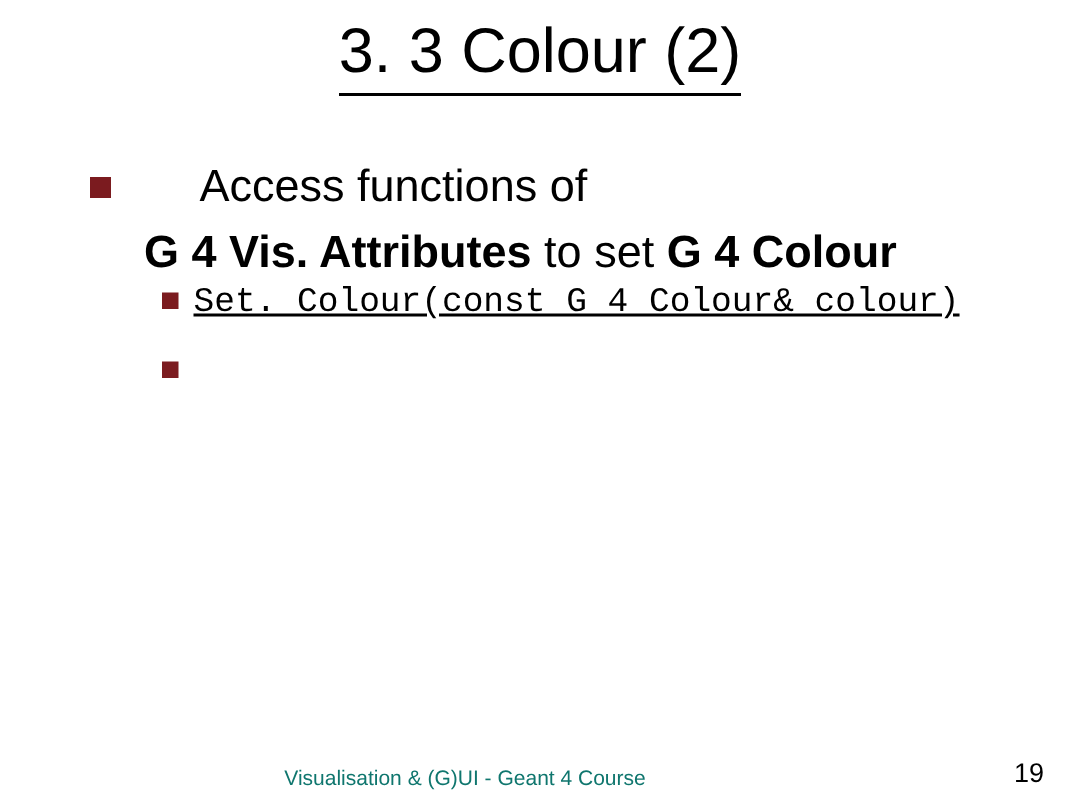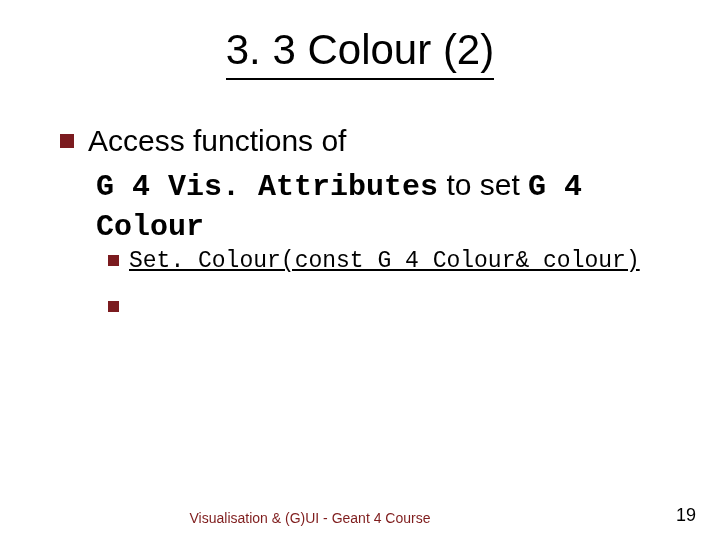--- a/index.html
+++ b/index.html
@@ -12,41 +12,42 @@
     color: #000;
     overflow: hidden;
   }
   .slide {
     position: relative;
     width: 720px;
     height: 540px;
     box-sizing: border-box;
   }
   .title-wrap {
-    padding-top: 26px;
+    padding-top: 10px;
     text-align: center;
   }
   .title {
     display: inline-block;
     font-size: 42px;
     line-height: 1.15;
     padding-bottom: 4px;
     border-bottom: 2px solid #000;
   }
 
   .body {
     padding: 42px 50px 0 60px;
   }
 
   .line1 {
     font-size: 30px;
     line-height: 1.25;
     display: flex;
     align-items: flex-start;
     margin-bottom: 6px;
+    gap: 45px;
   }
   .line2 {
     font-size: 30px;
     line-height: 1.25;
     padding-left: 36px; 
   }
 
   .sq-bullet {
     display: inline-block;
     flex: 0 0 auto;
@@ -59,21 +60,21 @@
     margin-right: 14px;
   }
   .sq-l2 {
     width: 11px;
     height: 11px;
     margin-right: 10px;
     margin-top: 8px;
   }
 
   .mono {
-    font-family: Liberation Mono, monospace;
+    font-family: Liberation Sans, sans-serif;
     font-weight: bold;
   }
   .mono-plain {
     font-family: "Courier New", Courier, monospace;
     font-weight: normal;
   }
 
   .subitems {
     padding-left: 48px;
     text-decoration: underline;
@@ -96,21 +97,21 @@
     width: 720px;
     box-sizing: border-box;
   }
   .footer-center {
     position: absolute;
     bottom: 0;
     left: 0;
     width: 620px;
     text-align: center;
     font-size: 14px;
-    color: #7f1d1d;
+    color: #0f766e;
   }
   .footer-right {
     position: absolute;
     bottom: 0;
     right: 24px;
     font-size: 18px;
     color: #000;
   }
 </style>
 </head>

